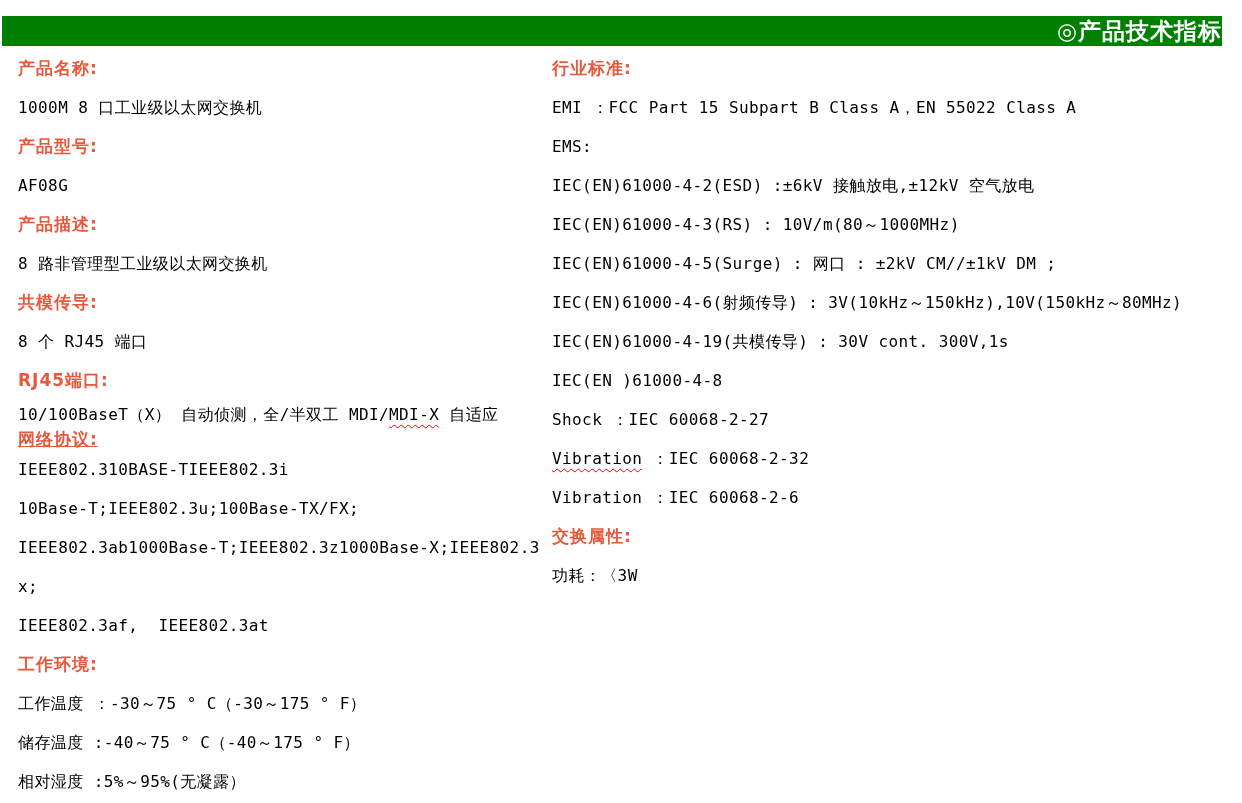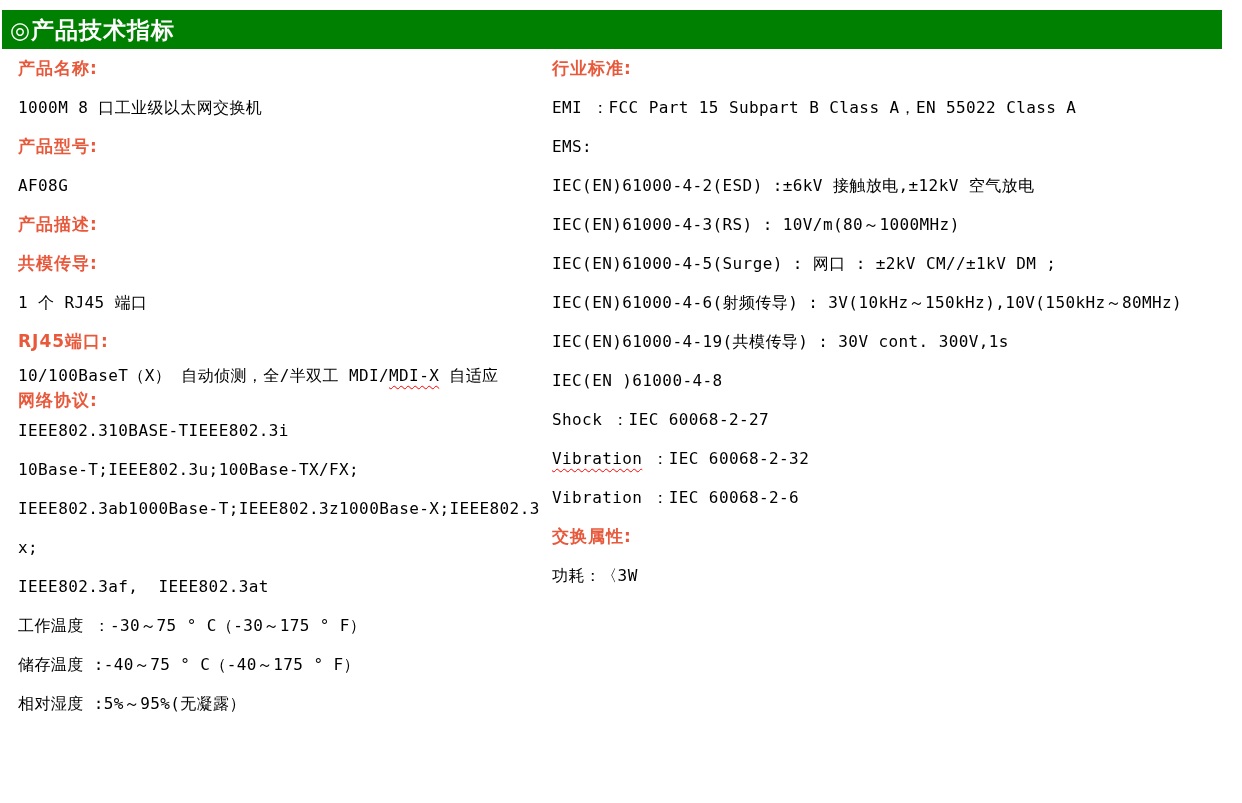--- a/index.html
+++ b/index.html
@@ -10,23 +10,23 @@
     --squiggle:#ff0000;
   }
   *{box-sizing:border-box;}
   html,body{margin:0;padding:0;}
   body{
     width:1242px;height:803px;position:relative;overflow:hidden;
     background:#ffffff;color:var(--body-text);
     font-family:"DejaVu Sans Mono","Liberation Mono",monospace;
   }
   .titlebar{
-    position:absolute;top:10px;left:2px;width:1220px;height:39px;
+    position:absolute;top:16px;left:2px;width:1220px;height:30px;
     background:var(--header-bg);
-    display:flex;align-items:center;
+    display:flex;align-items:center;justify-content:flex-end;
   }
   .titlebar .title{
     color:var(--header-text);
     font-family:"DejaVu Sans","Liberation Sans",sans-serif;
     font-weight:bold;font-size:23px;line-height:34px;
     margin:0;padding-left:8px;letter-spacing:1px;
     white-space:pre;
   }
   .col{position:absolute;top:56px;}
   .col-left{left:14px;width:510px;}
@@ -34,21 +34,21 @@
   .col p{
     margin:0 0 14px 4px;line-height:25px;font-size:16px;
     white-space:pre;letter-spacing:0.4px;
   }
   .col p.h{
     color:var(--heading-text);font-weight:bold;font-size:17px;
     font-family:"DejaVu Sans","Liberation Sans",sans-serif;
     letter-spacing:1px;
   }
   .tight{margin-top:-5px !important;margin-bottom:0 !important;}
-  .mb5{margin-bottom:5px !important;}
+  .mb5{margin-bottom:5px !important;text-decoration:underline;}
   .sp{
     text-decoration:underline wavy var(--squiggle);
     text-decoration-thickness:1px;
     text-underline-offset:4px;
     text-decoration-skip-ink:none;
   }
 </style>
 </head>
 <body>
 
@@ -57,34 +57,36 @@
 </header>
 
 <section class="col col-left">
   <p class="h">产品名称:</p>
   <p>1000M 8 口工业级以太网交换机</p>
 
   <p class="h">产品型号:</p>
   <p>AF08G</p>
 
   <p class="h">产品描述:</p>
+  <p>8 路非管理型工业级以太网交换机</p>
 
   <p class="h">共模传导:</p>
-  <p>1 个 RJ45 端口</p>
+  <p>8 个 RJ45 端口</p>
 
   <p class="h">RJ45端口:</p>
   <p class="tight"><span>10/100BaseT（X） 自动侦测，全/半双工 MDI/</span><span class="sp">MDI-X</span><span> 自适应</span></p>
 
   <p class="h mb5">网络协议:</p>
   <p>IEEE802.310BASE-TIEEE802.3i</p>
   <p>10Base-T;IEEE802.3u;100Base-TX/FX;</p>
   <p>IEEE802.3ab1000Base-T;IEEE802.3z1000Base-X;IEEE802.3</p>
   <p>x;</p>
   <p>IEEE802.3af,  IEEE802.3at</p>
 
+  <p class="h">工作环境:</p>
   <p>工作温度 ：-30～75 ° C（-30～175 ° F）</p>
   <p>储存温度 :-40～75 ° C（-40～175 ° F）</p>
   <p>相对湿度 :5%～95%(无凝露）</p>
 </section>
 
 <section class="col col-right">
   <p class="h">行业标准:</p>
   <p>EMI ：FCC Part 15 Subpart B Class A，EN 55022 Class A</p>
   <p>EMS:</p>
   <p>IEC(EN)61000-4-2(ESD) :±6kV 接触放电,±12kV 空气放电</p>

